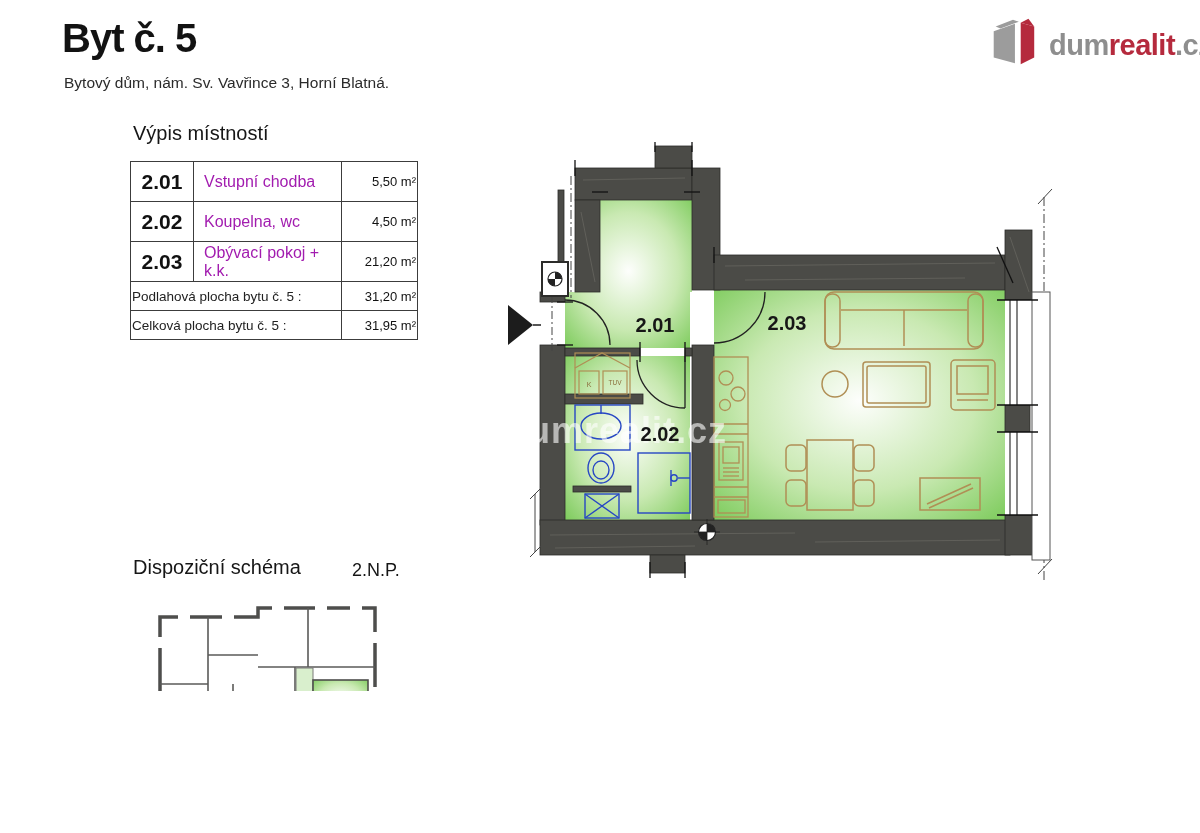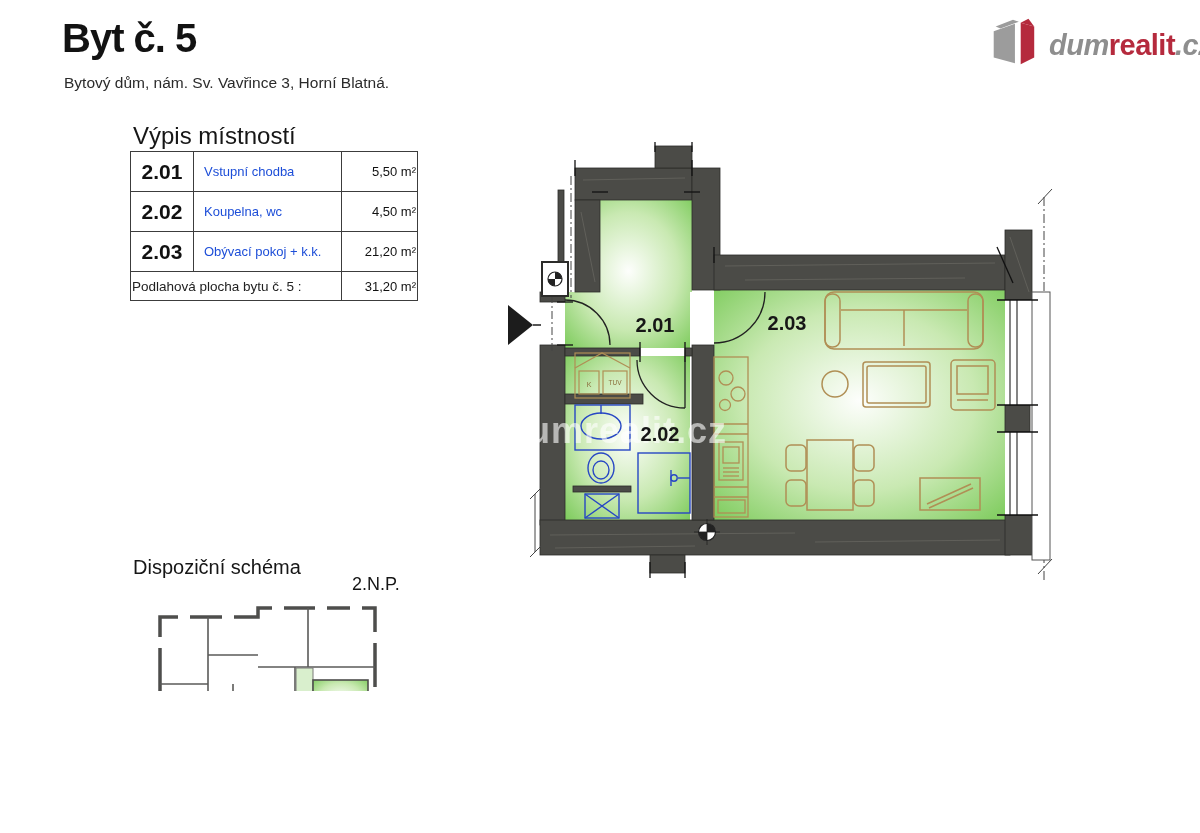--- a/index.html
+++ b/index.html
@@ -3,31 +3,31 @@
 <meta charset="utf-8">
 <style>
   html,body{margin:0;padding:0;background:#fff;}
   .page{position:relative;width:1200px;height:691px;background:#ffffff;
         font-family:"Liberation Sans",sans-serif;overflow:hidden;color:#1a1a1a;}
   .abs{position:absolute;}
   .page-title{left:62px;top:16px;font-size:40px;font-weight:bold;letter-spacing:-1px;color:#121212;}
   .page-subtitle{left:64px;top:74px;font-size:15.5px;color:#2b2b2b;text-align:center;}
   .brand{left:986px;top:13px;display:flex;align-items:center;}
   .brand-text{font-size:29px;font-weight:bold;letter-spacing:-0.5px;margin-left:9px;margin-top:8px;}
-  .brand-text .g{color:#8e8e8e;font-style:italic;} .brand-text .r{color:#b52a3d;}
+  .brand-text .g{color:#8e8e8e;} .brand-text .r{color:#b52a3d;}
   .table-wrap{left:130px;top:122px;}
-  .table-title{font-size:24px;color:#161616;margin:0 0 1px 3px;font-weight:normal;}
+  .table-title{font-size:20px;color:#161616;margin:0 0 16px 3px;font-weight:normal;}
   table.rooms{border-collapse:collapse;}
   table.rooms td{border:1px solid #3c3c3c;background:#fff;}
   td.num{width:60px;height:37px;text-align:center;font-size:21px;font-weight:bold;color:#111;}
-  td.nam{width:136px;font-size:13px;color:#1d4ed8;padding-left:10px;}
+  td.nam{width:136px;font-size:16px;color:#a21caf;padding-left:10px;}
   td.are{width:73px;font-size:13px;color:#111;text-align:right;}
   td.sum{height:26px;font-size:13.5px;color:#222;}
   .schema-title{left:133px;top:556px;font-size:20px;color:#161616;}
-  .schema-floor{left:352px;top:560px;font-size:18px;color:#161616;margin-top:14px;}
+  .schema-floor{left:352px;top:560px;font-size:18px;color:#161616;}
   svg text{font-family:"Liberation Sans",sans-serif;}
   .roomlbl{font-size:20px;font-weight:bold;fill:#161616;}
   .wm{font-size:36px;font-weight:bold;fill:#ffffff;opacity:0.6;letter-spacing:1px;}
   .tanlbl{fill:#8a6d3b;}
 </style>
 </head>
 <body>
 
 <div class="page">
 
@@ -59,20 +59,24 @@
         <td class="are">4,50 m²</td>
       </tr>
       <tr>
         <td class="num">2.03</td>
         <td class="nam">Obývací pokoj + k.k.</td>
         <td class="are">21,20 m²</td>
       </tr>
       <tr>
         <td class="sum" colspan="2">Podlahová plocha bytu  č. 5 :</td>
         <td class="are">31,20 m²</td>
+      </tr>
+      <tr>
+        <td class="sum" colspan="2">Celková plocha bytu  č. 5 :</td>
+        <td class="are">31,95 m²</td>
       </tr>
     </tbody>
       </table>
   </div>
 
   <svg class="abs" style="left:495px;top:142px;" width="575" height="440" viewBox="0 0 575 440">
     <defs>
       <radialGradient id="rg" cx="50%" cy="48%" r="72%">
         <stop offset="0%" stop-color="#fdfefc"></stop>
         <stop offset="55%" stop-color="#c9e9b2"></stop>

